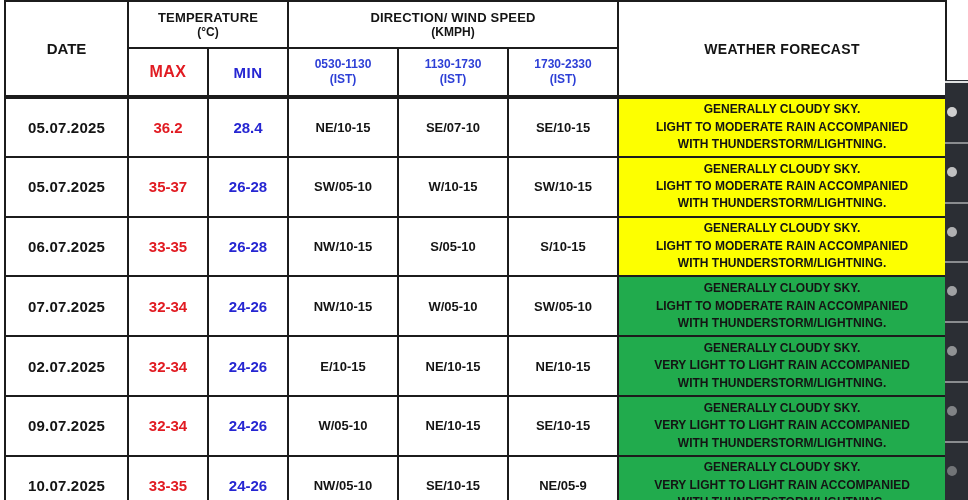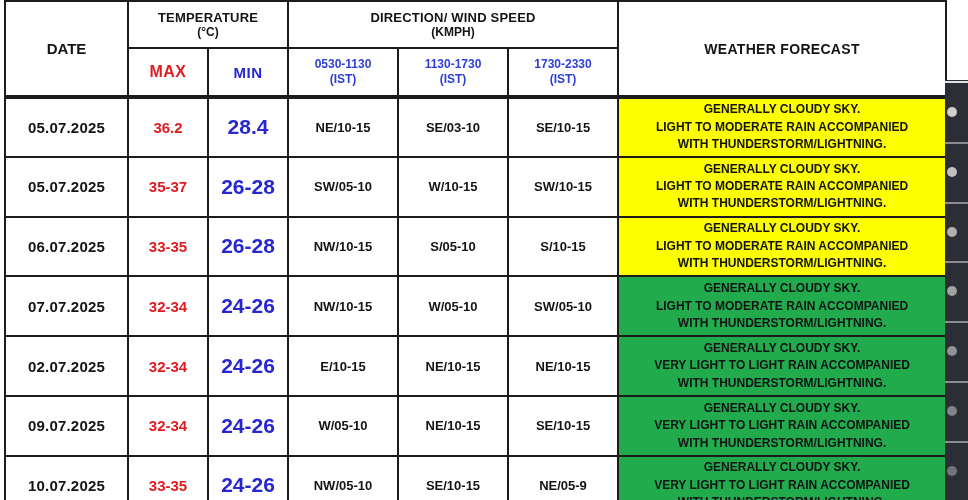--- a/index.html
+++ b/index.html
@@ -33,21 +33,21 @@
   tbody tr:last-child td{border-bottom:3px solid var(--border);}
   .th-title{font-size:13px;letter-spacing:.2px;}
   .th-sub{font-size:12px;}
   .date-h{font-size:15px;margin-top:36px;}
   .max-h{color:var(--red);font-size:16px;letter-spacing:.5px;}
   .min-h{color:var(--blue);font-size:15px;letter-spacing:.5px;}
   .slot-h{color:var(--slotblue);font-size:12px;line-height:1.25;}
   .fc-h{font-size:14px;letter-spacing:.3px;}
   .c-date{font-size:15px;letter-spacing:.2px;}
   .c-max{color:var(--red);font-size:15px;}
-  .c-min{color:var(--blue);font-size:21px;}
+  .c-min{color:var(--blue);font-size:15px;}
   .c-wind{font-size:13px;}
   .c-fc{font-size:12px;line-height:1.45;padding:2px 4px;}
   .fc-yellow{background:var(--yellow);}
   .fc-green{background:var(--green);}
   .edge{
     position:absolute;left:945px;top:80px;width:23px;height:420px;
     background:var(--edge);
   }
   .edge-topline{position:absolute;left:0;top:1px;width:100%;height:2px;background:rgba(255,255,255,.85);}
   .edge-sep{position:absolute;left:0;width:100%;height:2px;background:rgba(255,255,255,.45);}
@@ -100,21 +100,21 @@
           <div>(IST)</div>
         </th>
       </tr>
     </thead>
     <tbody id="rows">
         <tr>
           <td class="c-date">05.07.2025</td>
           <td class="c-max">36.2</td>
           <td class="c-min">28.4</td>
           <td class="c-wind">NE/10-15</td>
-          <td class="c-wind">SE/03-10</td>
+          <td class="c-wind">SE/07-10</td>
           <td class="c-wind">SE/10-15</td>
           <td class="c-fc fc-yellow">
             <div>GENERALLY CLOUDY SKY.</div>
             <div>LIGHT TO MODERATE RAIN ACCOMPANIED</div>
             <div>WITH THUNDERSTORM/LIGHTNING.</div>
           </td>
         </tr>
         <tr>
           <td class="c-date">05.07.2025</td>
           <td class="c-max">35-37</td>

